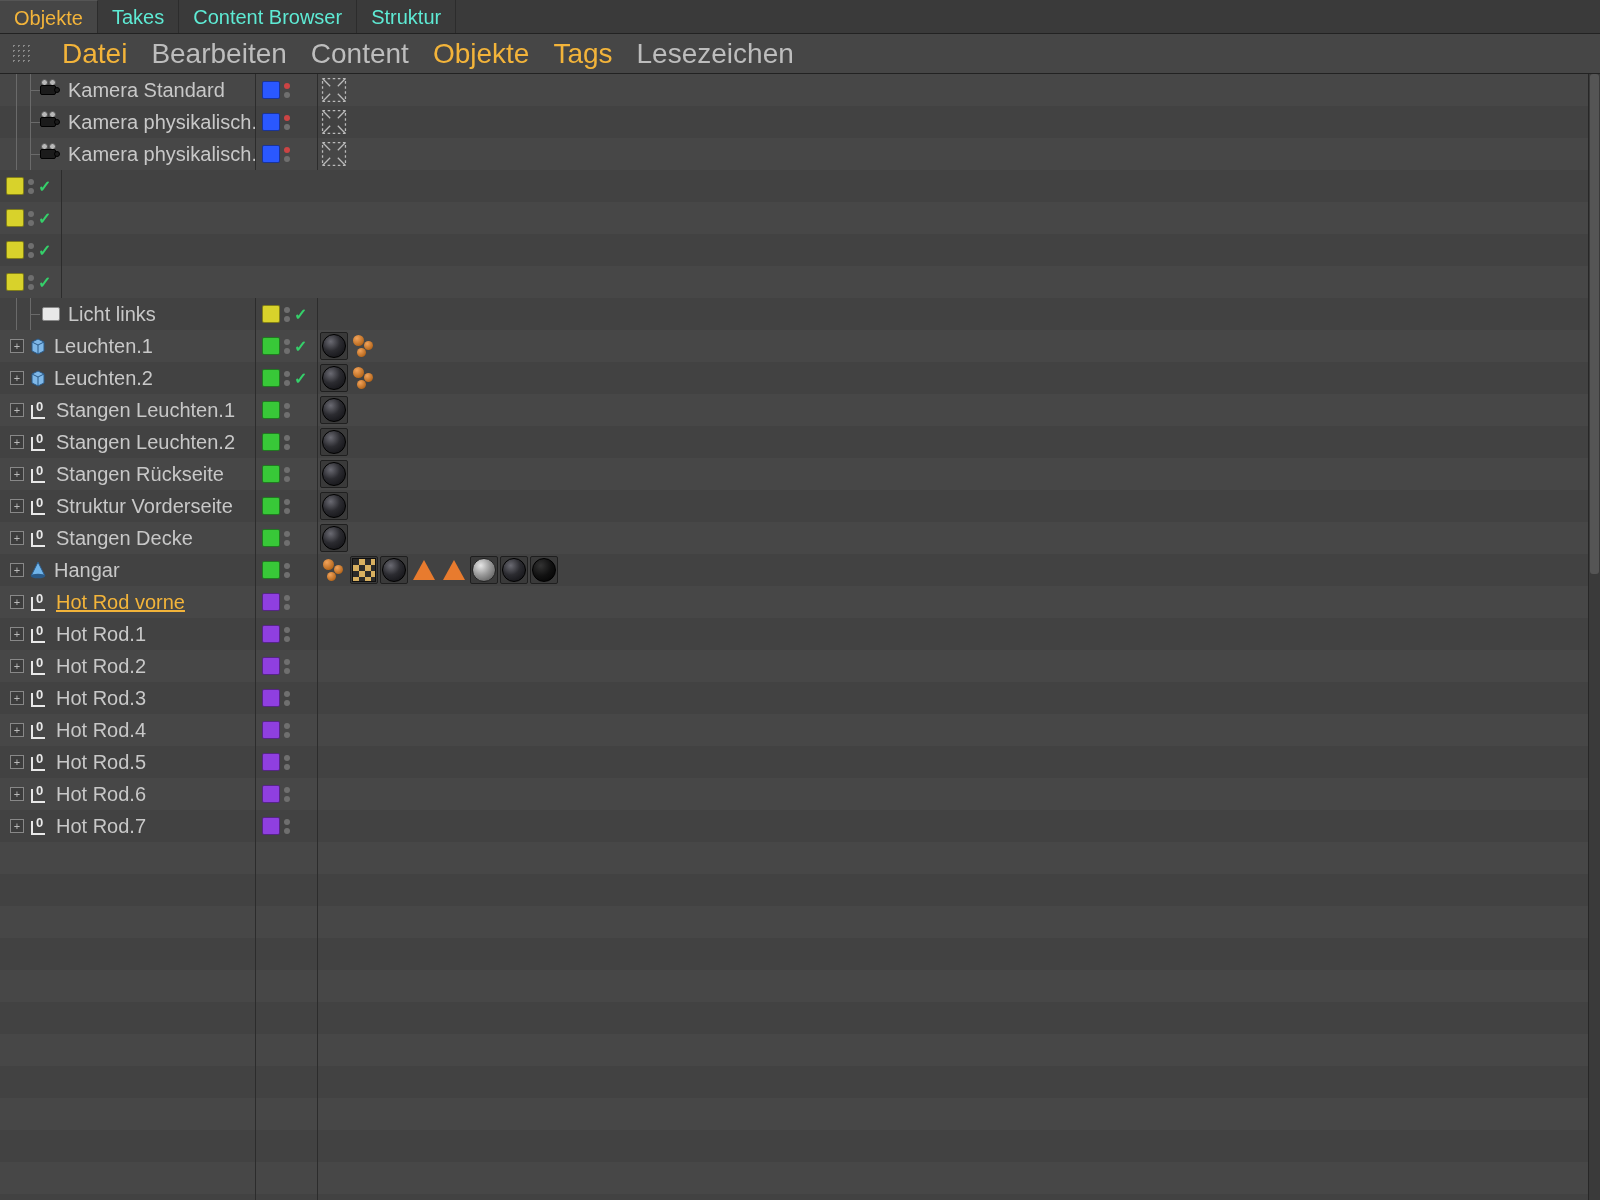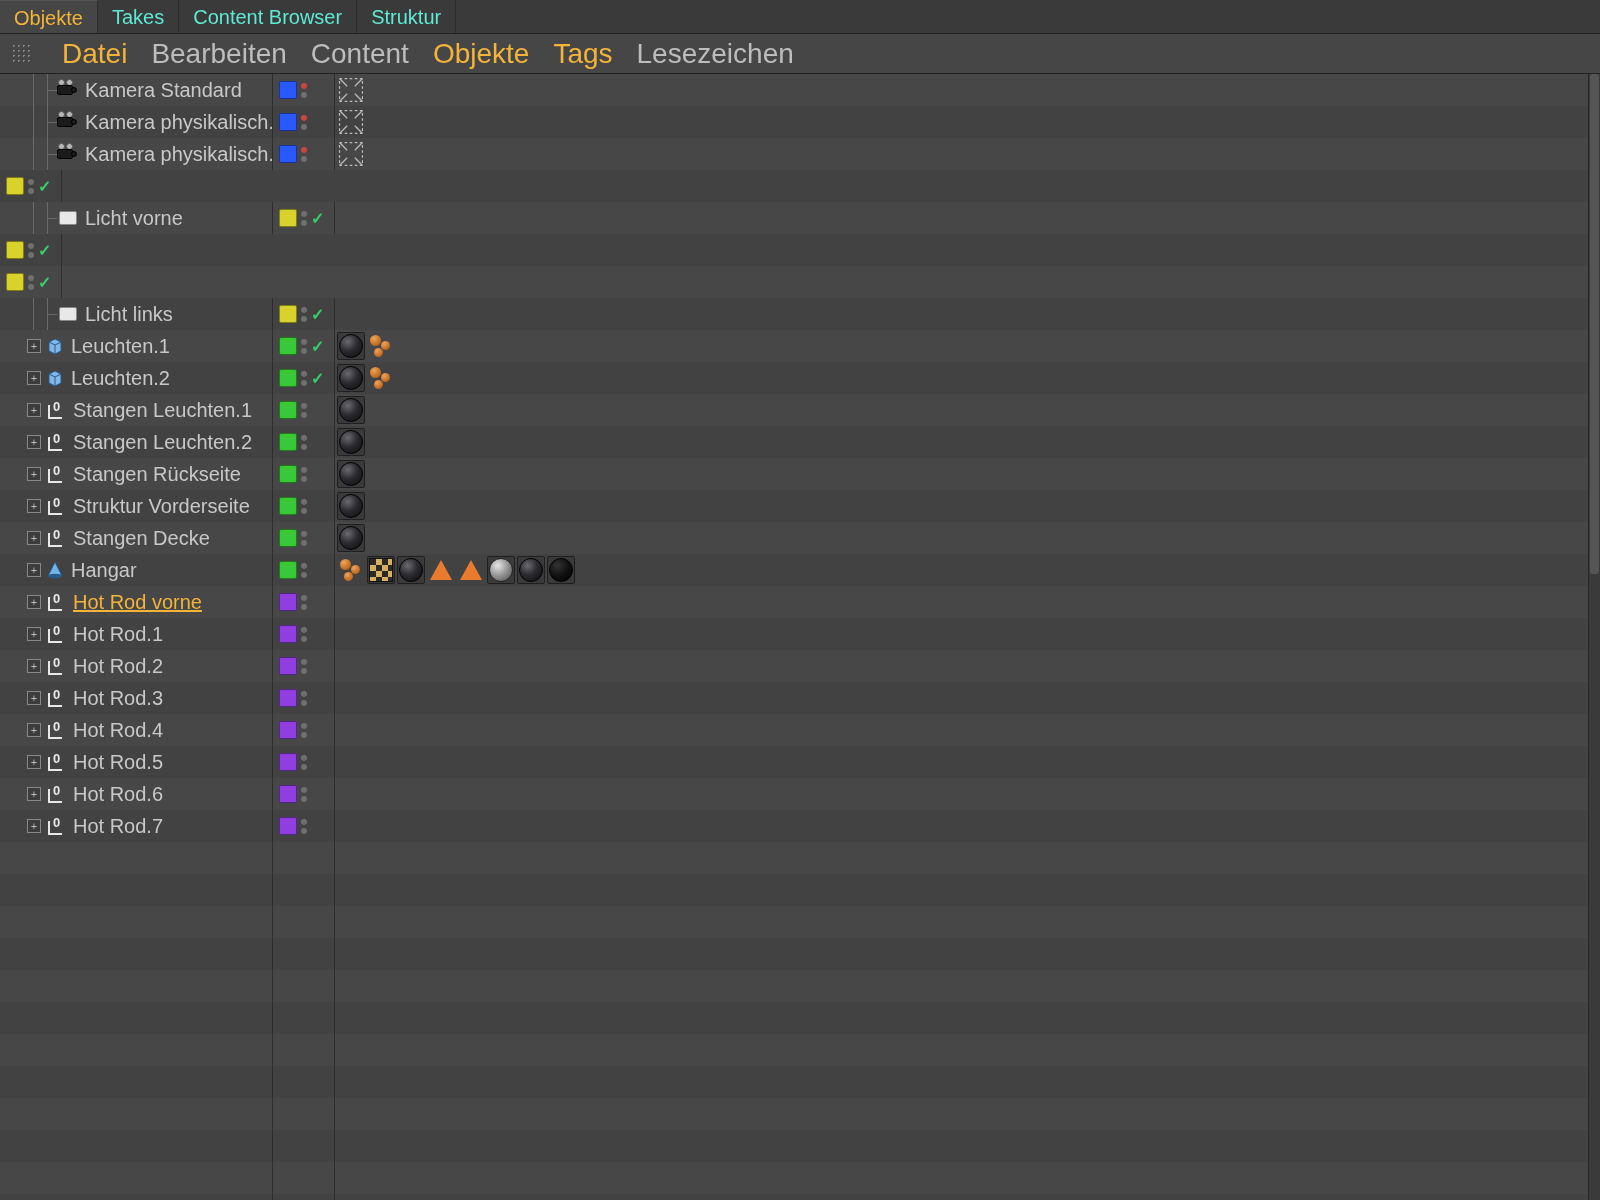--- a/index.html
+++ b/index.html
@@ -22,21 +22,21 @@
     background-image: radial-gradient(#888 1px, transparent 1px);
     background-size:5px 5px; background-position:1px 1px;
   }
 
   
   .object-area { display:flex; height:calc(1200px - 34px - 40px); }
   .rows-col { width:100%; border-right:1px solid #222; }
   .row { display:flex; align-items:center; height:32px; font-size:20px; color:#c8c8c8; }
   .row:nth-child(odd){ background:#474747; }
   .row:nth-child(even){ background:#424242; }
-  .tree-cell { width:256px; display:flex; align-items:center; height:100%; padding-left:10px; border-right:1px solid #2c2c2c; flex-shrink:0;margin-left:17px; }
+  .tree-cell { width:256px; display:flex; align-items:center; height:100%; padding-left:10px; border-right:1px solid #2c2c2c; flex-shrink:0; }
 
   .tree-line { width:14px; height:32px; display:inline-block; position:relative; flex-shrink:0; }
   .tree-line::before { content:""; position:absolute; left:6px; top:0; width:1px; height:100%; background:#6a6a6a; }
   .tree-tee { width:14px; height:32px; display:inline-block; position:relative; flex-shrink:0; }
   .tree-tee::before { content:""; position:absolute; left:6px; top:0; width:1px; height:100%; background:#6a6a6a; }
   .tree-tee::after { content:""; position:absolute; left:6px; top:16px; width:10px; height:1px; background:#6a6a6a; }
 
   .expander { width:14px; height:14px; border:1px solid #888; background:#3c3c3c; display:flex; align-items:center; justify-content:center; font-size:11px; line-height:1; color:#bbb; margin-right:2px; flex-shrink:0; cursor:pointer;}
 
   .obj-icon { width:22px; height:22px; margin:0 6px 0 2px; flex-shrink:0; display:flex; align-items:center; justify-content:center; }
@@ -215,28 +215,20 @@
           <span class="layer-chip chip-yellow"></span>
           <div class="dots">
             <div class="dot"></div>
             <div class="dot"></div>
           </div>
           <span class="check">✓</span>
         </div>
         <div class="tag-cell"></div>
       </div>
       <div class="row">
-        <div class="tree-cell">
-          <span class="tree-line"></span>
-          <span class="tree-tee"></span>
-          <div class="obj-icon">
-            <div class="ico-light"></div>
-          </div>
-          <span class="obj-label">Licht vorne</span>
-        </div>
         <div class="status-cell">
           <span class="layer-chip chip-yellow"></span>
           <div class="dots">
             <div class="dot"></div>
             <div class="dot"></div>
           </div>
           <span class="check">✓</span>
         </div>
         <div class="tag-cell"></div>
       </div>

